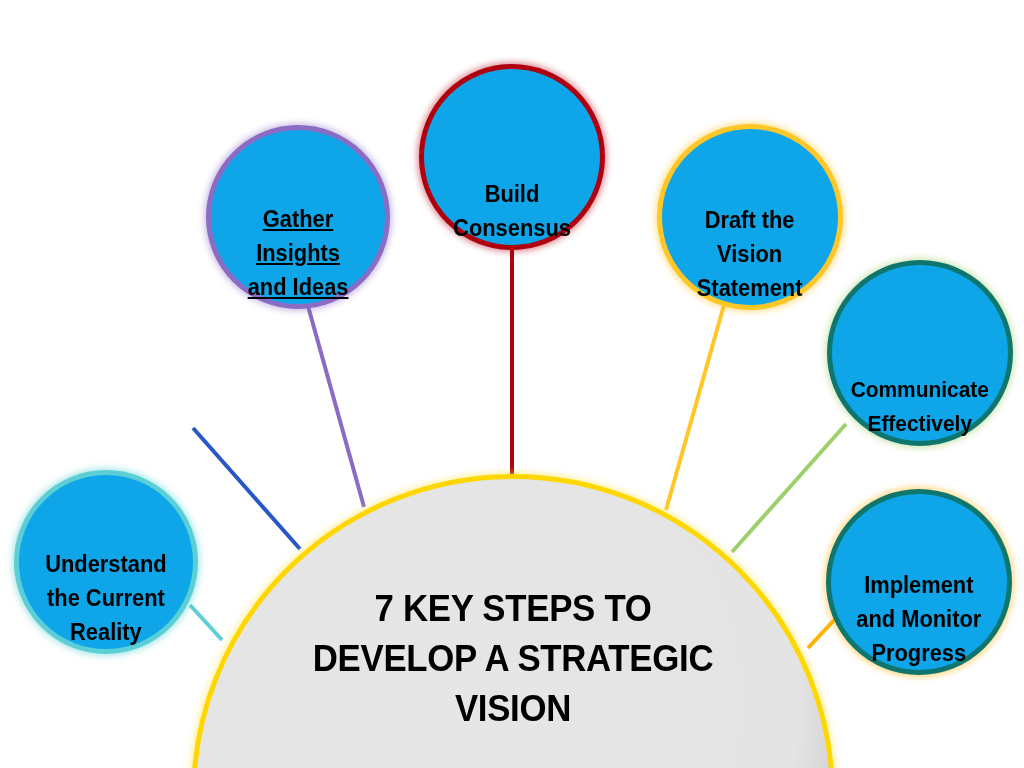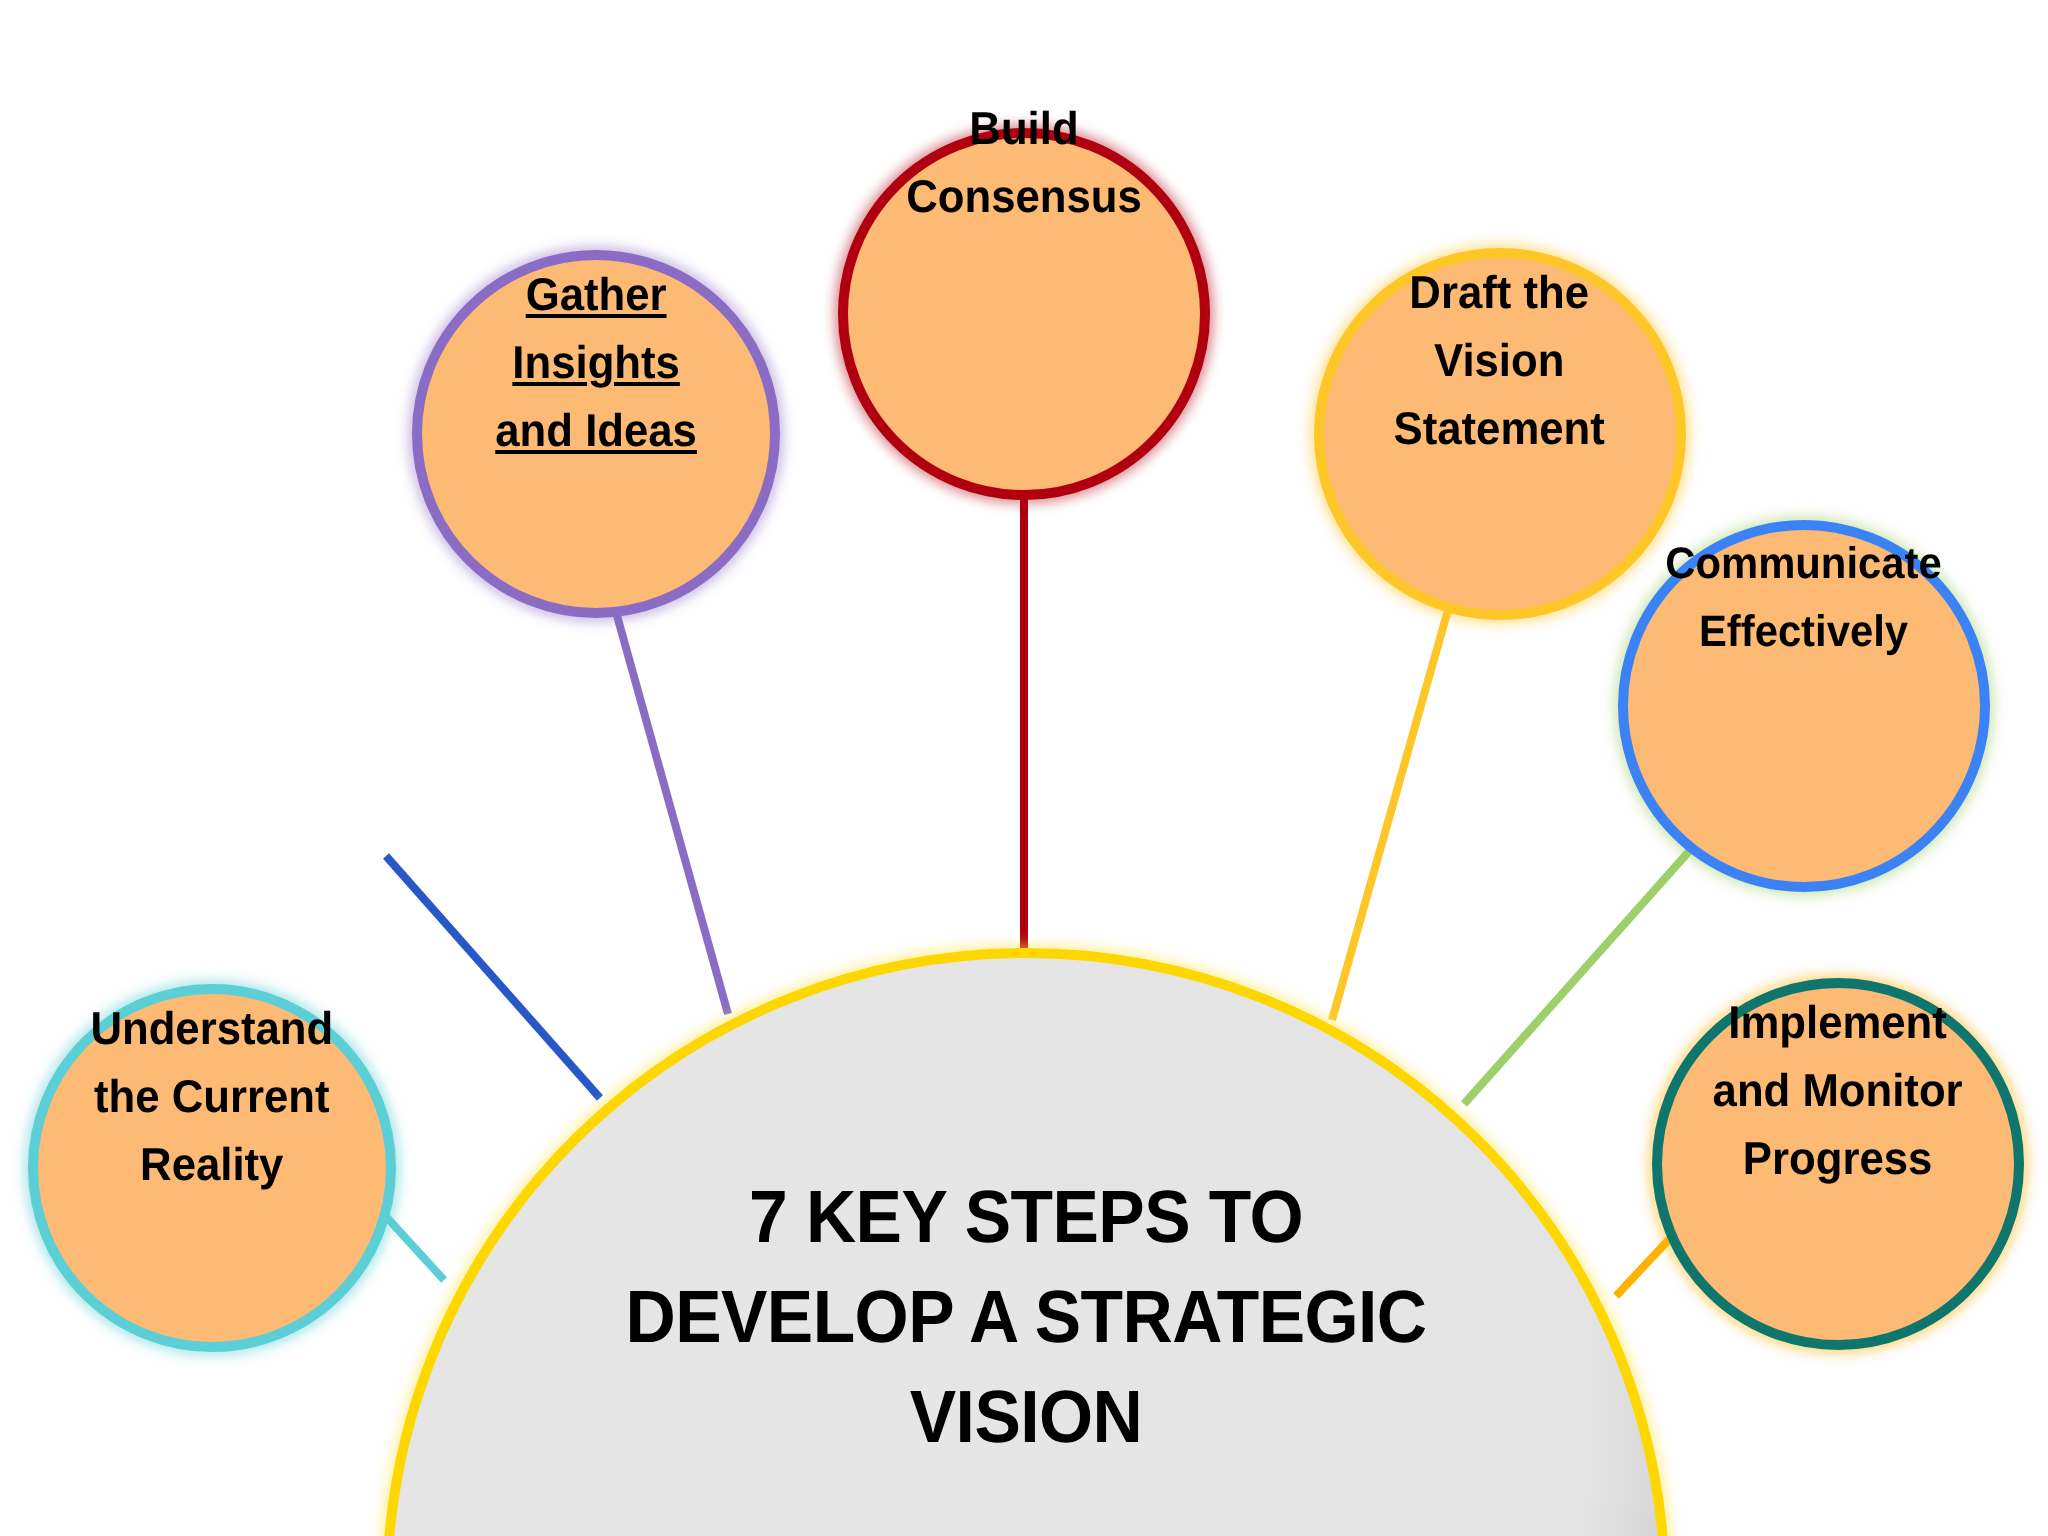--- a/index.html
+++ b/index.html
@@ -47,23 +47,23 @@
       font-size: 37px;
       line-height: 50px;
       color: #000;
       letter-spacing: -0.3px;
       transform: scaleX(0.94);
     }
     .node {
       position: absolute;
       border-radius: 50%;
       box-sizing: border-box;
-      background: #fdba74;
+      background: #0ea5e9;
       display: flex;
-      align-items: flex-start;
+      align-items: flex-end;
       justify-content: center;
       text-align: center;
       cursor: pointer;
     }
     .node-label {
       font-family: "Liberation Sans", sans-serif;
       font-weight: bold;
       font-size: 23px;
       line-height: 34px;
       color: #000;
@@ -87,21 +87,21 @@
     <line x1="838" y1="616" x2="808" y2="648" stroke="#ffb200" stroke-width="4"></line>
   </svg>
 
   <div class="hub"></div>
   <div class="hub-title">
     <div>7 KEY STEPS TO</div>
     <div>DEVELOP A STRATEGIC</div>
     <div>VISION</div>
   </div>
 
-  <div class="node" style="left:14px; top:492px; width:184px; height:184px; border:5px solid #5ccfd6; box-shadow:0 0 6px 2px rgba(92,207,214,0.5);">
+  <div class="node" style="left:14px; top:470px; width:184px; height:184px; border:5px solid #5ccfd6; box-shadow:0 0 6px 2px rgba(92,207,214,0.5);">
     <span class="node-label">Understand
 the Current
 Reality</span>
   </div>
 
 
   <div class="node" style="left:206px; top:125px; width:184px; height:184px; border:5px solid #8a6cc4; box-shadow:0 0 6px 2px rgba(138,108,196,0.45);text-decoration:underline;">
     <span class="node-label">Gather
 Insights
 and Ideas</span>
@@ -111,21 +111,21 @@
     <span class="node-label" style="margin-top:-22px;">Build
 Consensus</span>
   </div>
 
   <div class="node" style="left:657px; top:124px; width:186px; height:186px; border:5px solid #ffc628; box-shadow:0 0 6px 2px rgba(255,198,40,0.5);">
     <span class="node-label">Draft the
 Vision
 Statement</span>
   </div>
 
-  <div class="node" style="left:809px; top:260px; width:186px; height:186px; border:5px solid #3b82f6; box-shadow:0 0 6px 2px rgba(157,208,106,0.5);">
+  <div class="node" style="left:827px; top:260px; width:186px; height:186px; border:5px solid #0f766e; box-shadow:0 0 6px 2px rgba(157,208,106,0.5);">
     <span class="node-label" style="font-size:22px;">Communicate
 Effectively</span>
   </div>
 
   <div class="node" style="left:826px; top:489px; width:186px; height:186px; border:5px solid #0f766e; box-shadow:0 0 6px 2px rgba(255,178,0,0.5);">
     <span class="node-label">Implement
 and Monitor
 Progress</span>
   </div>
 

